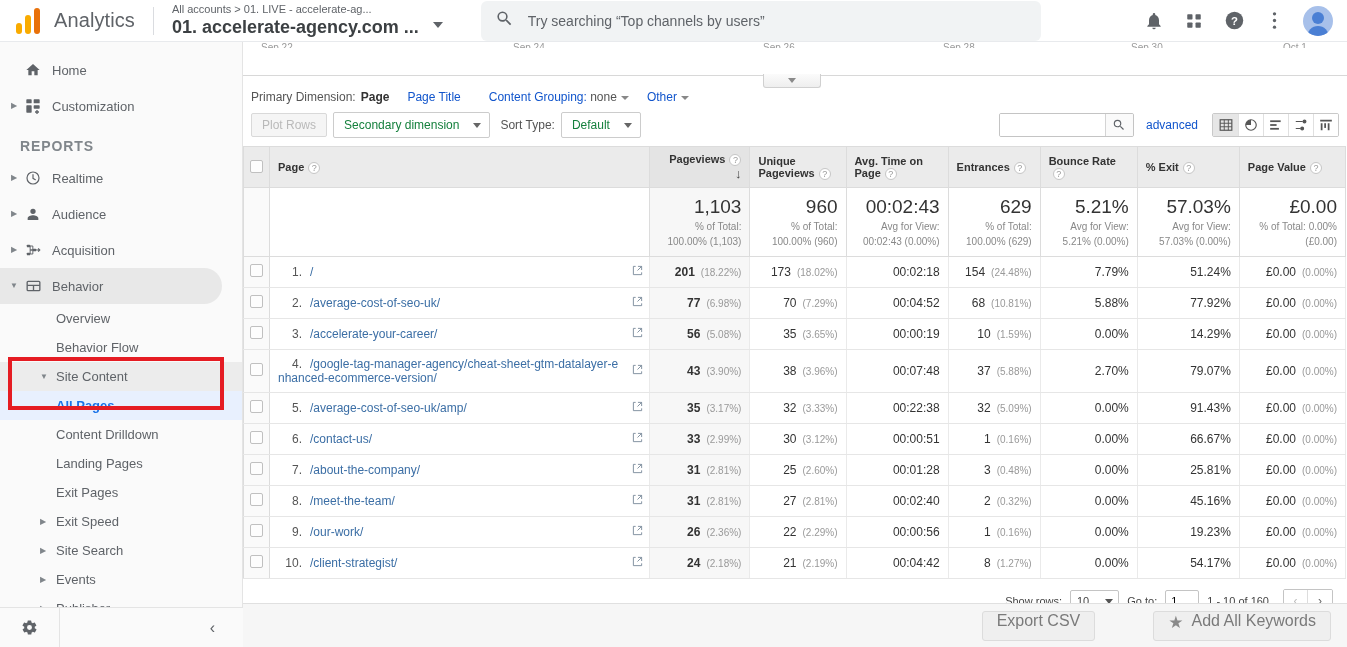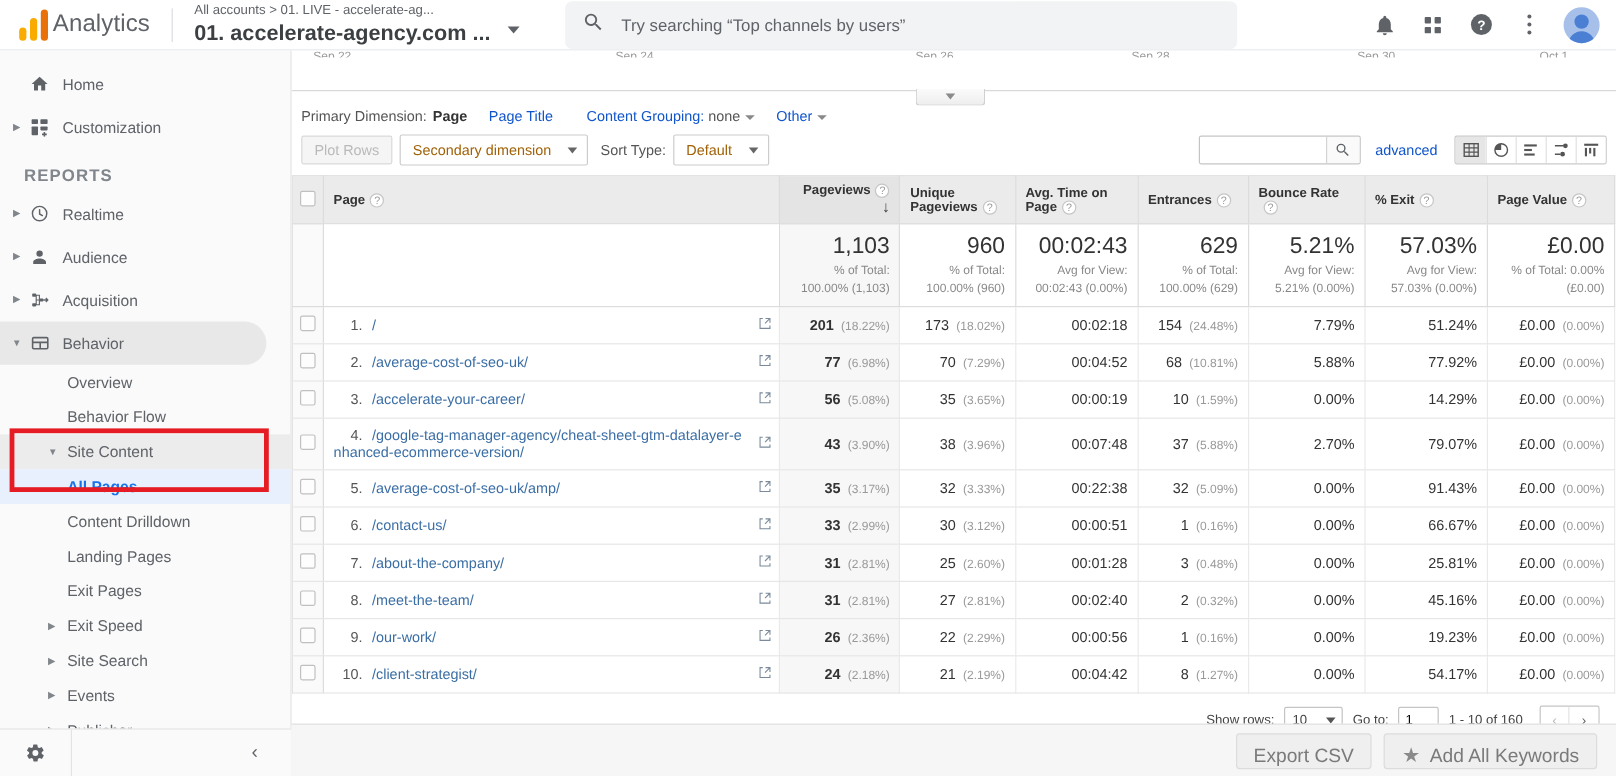--- a/index.html
+++ b/index.html
@@ -16,21 +16,21 @@
     position: absolute; top: 0; left: 0; width: 1347px; height: 42px;
     background: #fff; display: flex; align-items: center;
     border-bottom: 1px solid #e8eaed; z-index: 40;
   }
   .ga-logo { width: 28px; height: 26px; margin-left: 16px; position: relative; flex: none; }
   .ga-logo i { position: absolute; bottom: 0; border-radius: 2px; display:block; }
   .ga-logo .b1 { left: 0;  width: 6px; height: 11px; background: #f9ab00; border-radius: 3px; }
   .ga-logo .b2 { left: 9px; width: 6px; height: 19px; background: #f9ab00; border-radius: 3px;}
   .ga-logo .b3 { left: 18px; width: 6px; height: 26px; background: #e8710a; border-radius: 3px;}
   .brand {
-    font-size: 20px; color: #5f6368; letter-spacing: .1px;
+    font-size: 20px; color: #5f6368; margin-left: 10px; letter-spacing: .1px;
     font-weight: 400;
   }
   .vdiv { width: 1px; height: 28px; background: #dadce0; margin: 0 18px 0 18px; }
   .acct { display: flex; flex-direction: column; justify-content: center; min-width: 0; }
   .acct-crumb { font-size: 11px; color: #5f6368; line-height: 13px; white-space: nowrap; }
   .acct-name {
     font-size: 18px; color: #3c4043; line-height: 22px; white-space: nowrap;
     font-weight: 700;
   }
   .acct-wrap { display:flex; align-items:center; }
@@ -124,21 +124,21 @@
   .tinycaret { display:inline-block; width:0;height:0;border-left:4px solid transparent;border-right:4px solid transparent;border-top:4px solid #888; margin-left:4px; vertical-align: middle;}
 
   .toolbar2 { display: flex; align-items: center; padding: 8px 0 0 8px; position: relative; }
   .btn-flat {
     height: 24px; padding: 0 10px; border: 1px solid #d9d9d9; background: #f5f5f5;
     border-radius: 2px; font-size: 12px; color: #b9b9b9; display: flex; align-items: center;
     cursor: default;
   }
   .btn-sel {
     height: 26px; padding: 0 8px 0 10px; border: 1px solid #ccc; background: #fff;
-    border-radius: 2px; font-size: 12px; color: #a16207; display: flex; align-items: center;
+    border-radius: 2px; font-size: 12px; color: #15803d; display: flex; align-items: center;
     margin-left: 6px; cursor: pointer; gap: 14px;
   }
   .btn-sel .cv { width:0;height:0;border-left:4px solid transparent;border-right:4px solid transparent;border-top:5px solid #666;}
   .sorttype { font-size: 12px; color: #555; margin-left: 10px; }
 
   .tb-right { margin-left: auto; display: flex; align-items: center; padding-right: 8px; gap: 0; }
   .srch-box { display:flex; height: 24px; border:1px solid #c4c4c4; border-radius:2px; overflow:hidden; background:#fff;}
   .srch-box input { width: 105px; border: none; outline: none; padding: 0 6px; font-size: 12px; font-family:"Liberation Sans",sans-serif;}
   .srch-btn { width: 28px; border-left: 1px solid #d4d4d4; background: #fafafa; display:flex;align-items:center;justify-content:center;cursor:pointer;}
   .adv { font-size: 12px; color: #1155cc; margin-left: 12px; cursor:pointer; }
@@ -208,22 +208,22 @@
   .genline a { color: #1155cc; text-decoration: none; cursor:pointer;}
 
   
   .bottombar {
     position: absolute; bottom: 0; left: 243px; width: 1104px; height: 44px;
     background: #f6f6f6; border-top: 1px solid #e0e0e0; display: flex;
     align-items: center; justify-content: flex-end; padding-right: 16px; gap: 10px; z-index: 50;
   }
   .bbtn {
     height: 30px; padding: 0 14px; background: #efefef; border: 1px solid #dcdcdc;
-    border-radius: 3px; font-size: 16px; color: #7a7a7a; display: flex; align-items: flex-end;
-    gap: 8px; cursor: pointer;
+    border-radius: 3px; font-size: 16px; color: #7a7a7a; display: flex; align-items: flex-start;
+    gap: 8px; cursor: pointer; margin-left: 48px;
   }
   .star { color: #8a8a8a; font-size: 17px; }
 </style>
 </head>
 <body>
 
 <div class="app">
 
   <div class="topbar">
     <div class="ga-logo">

